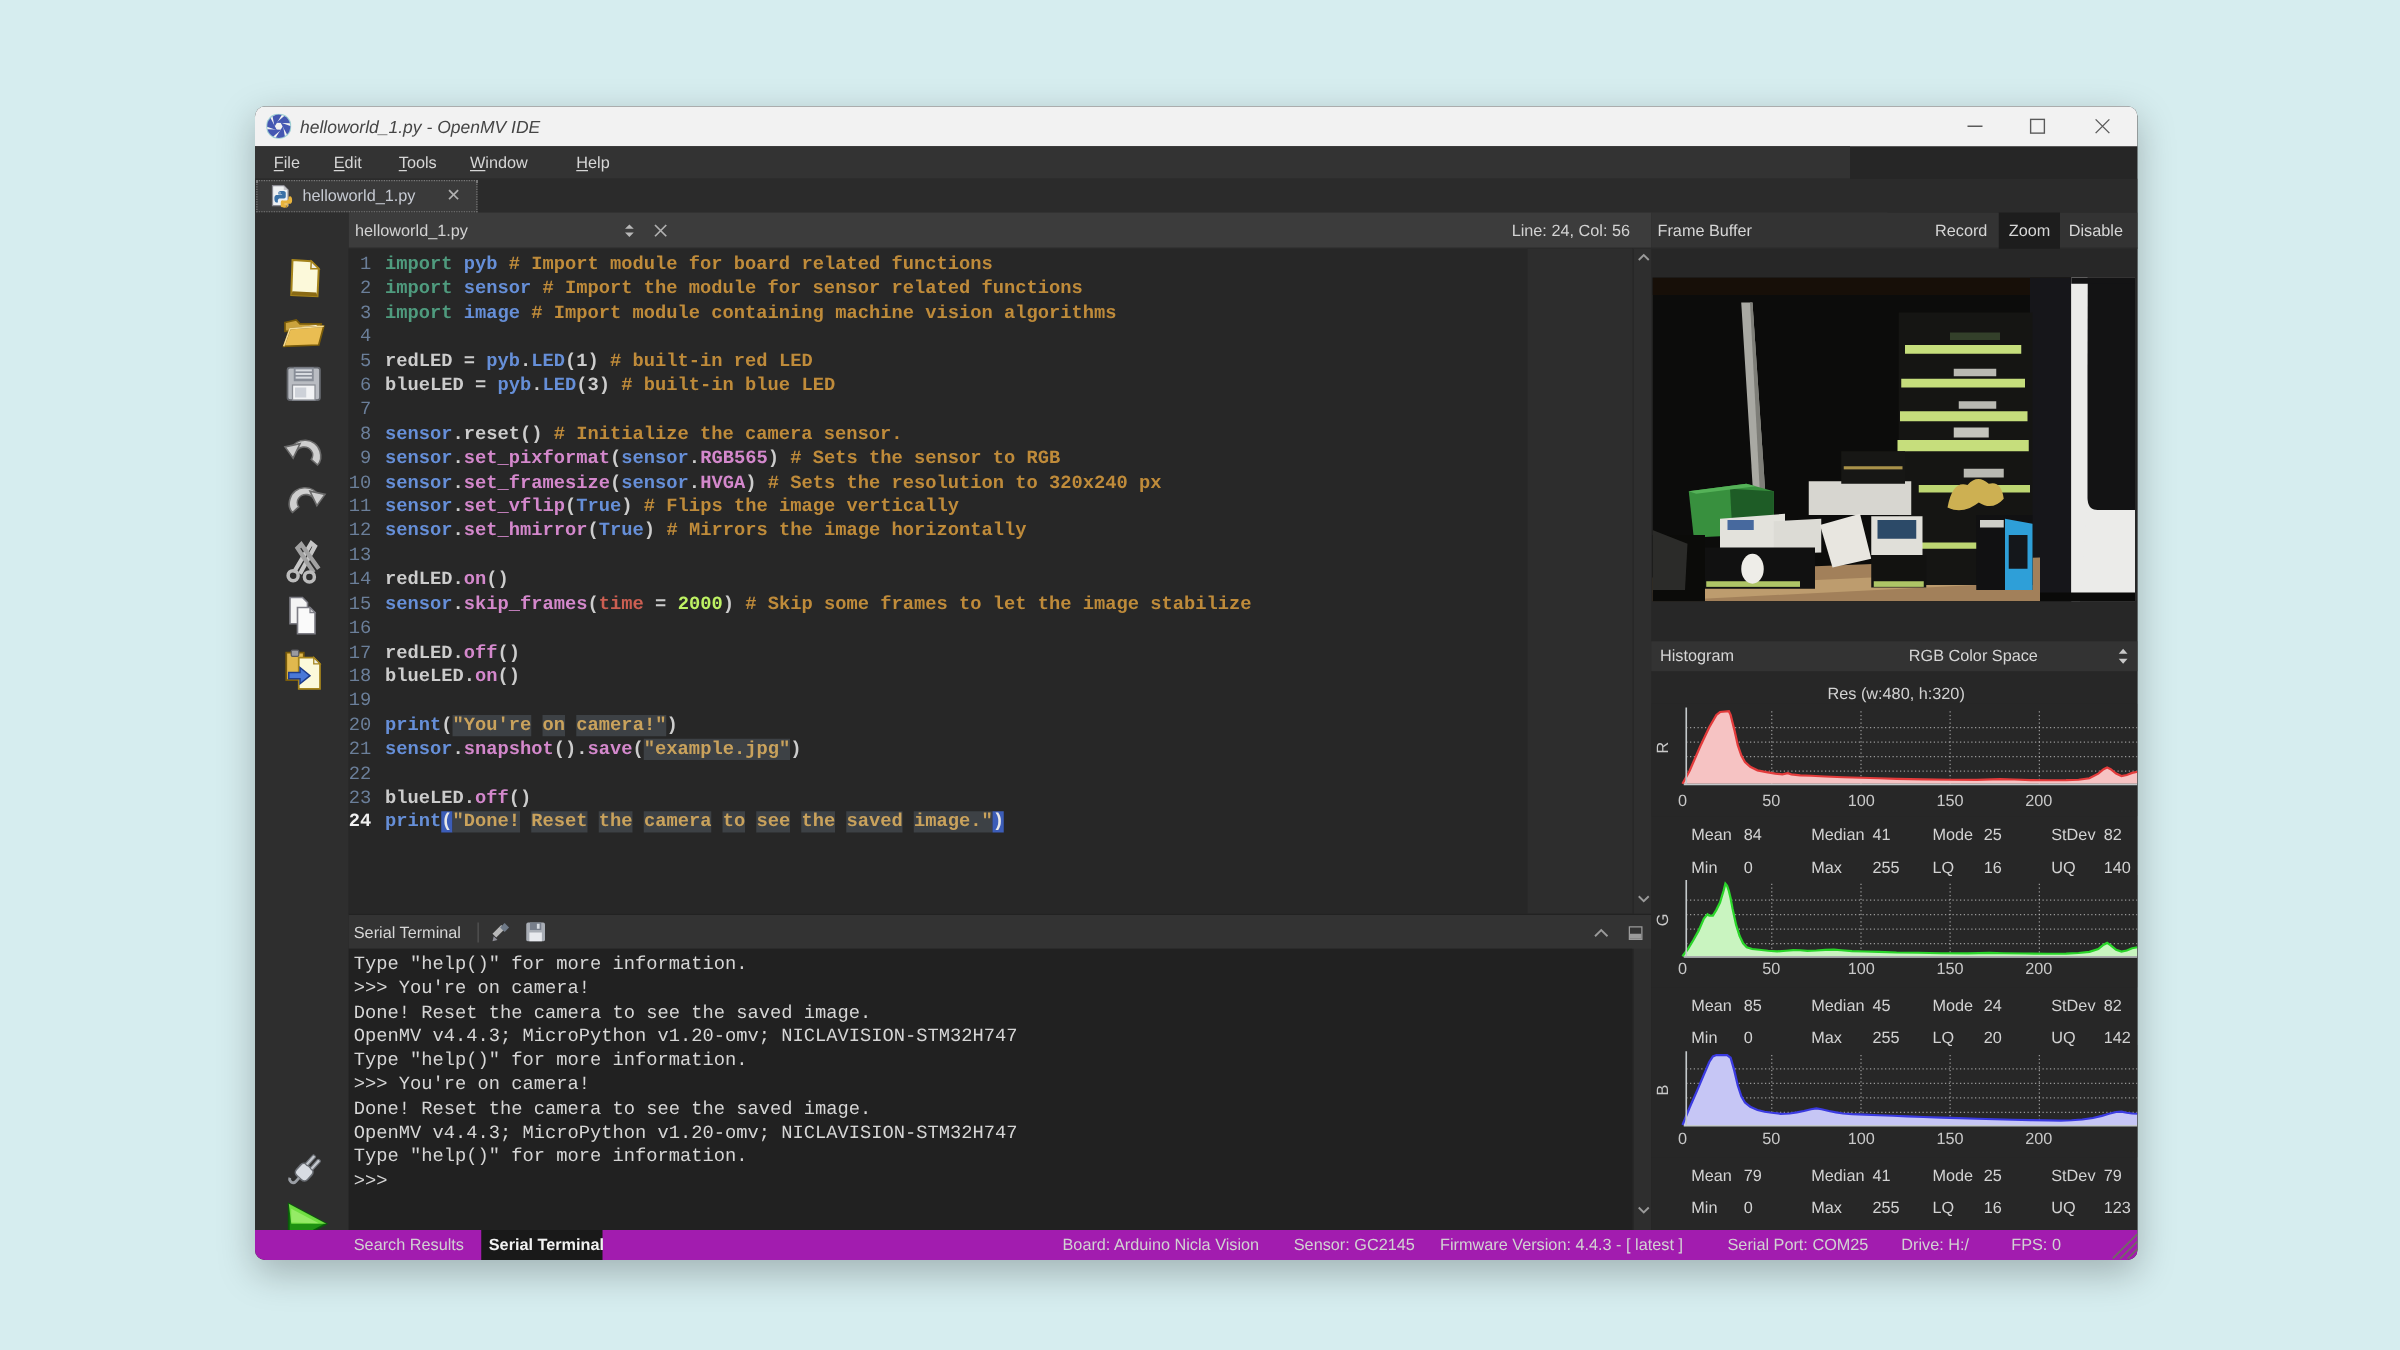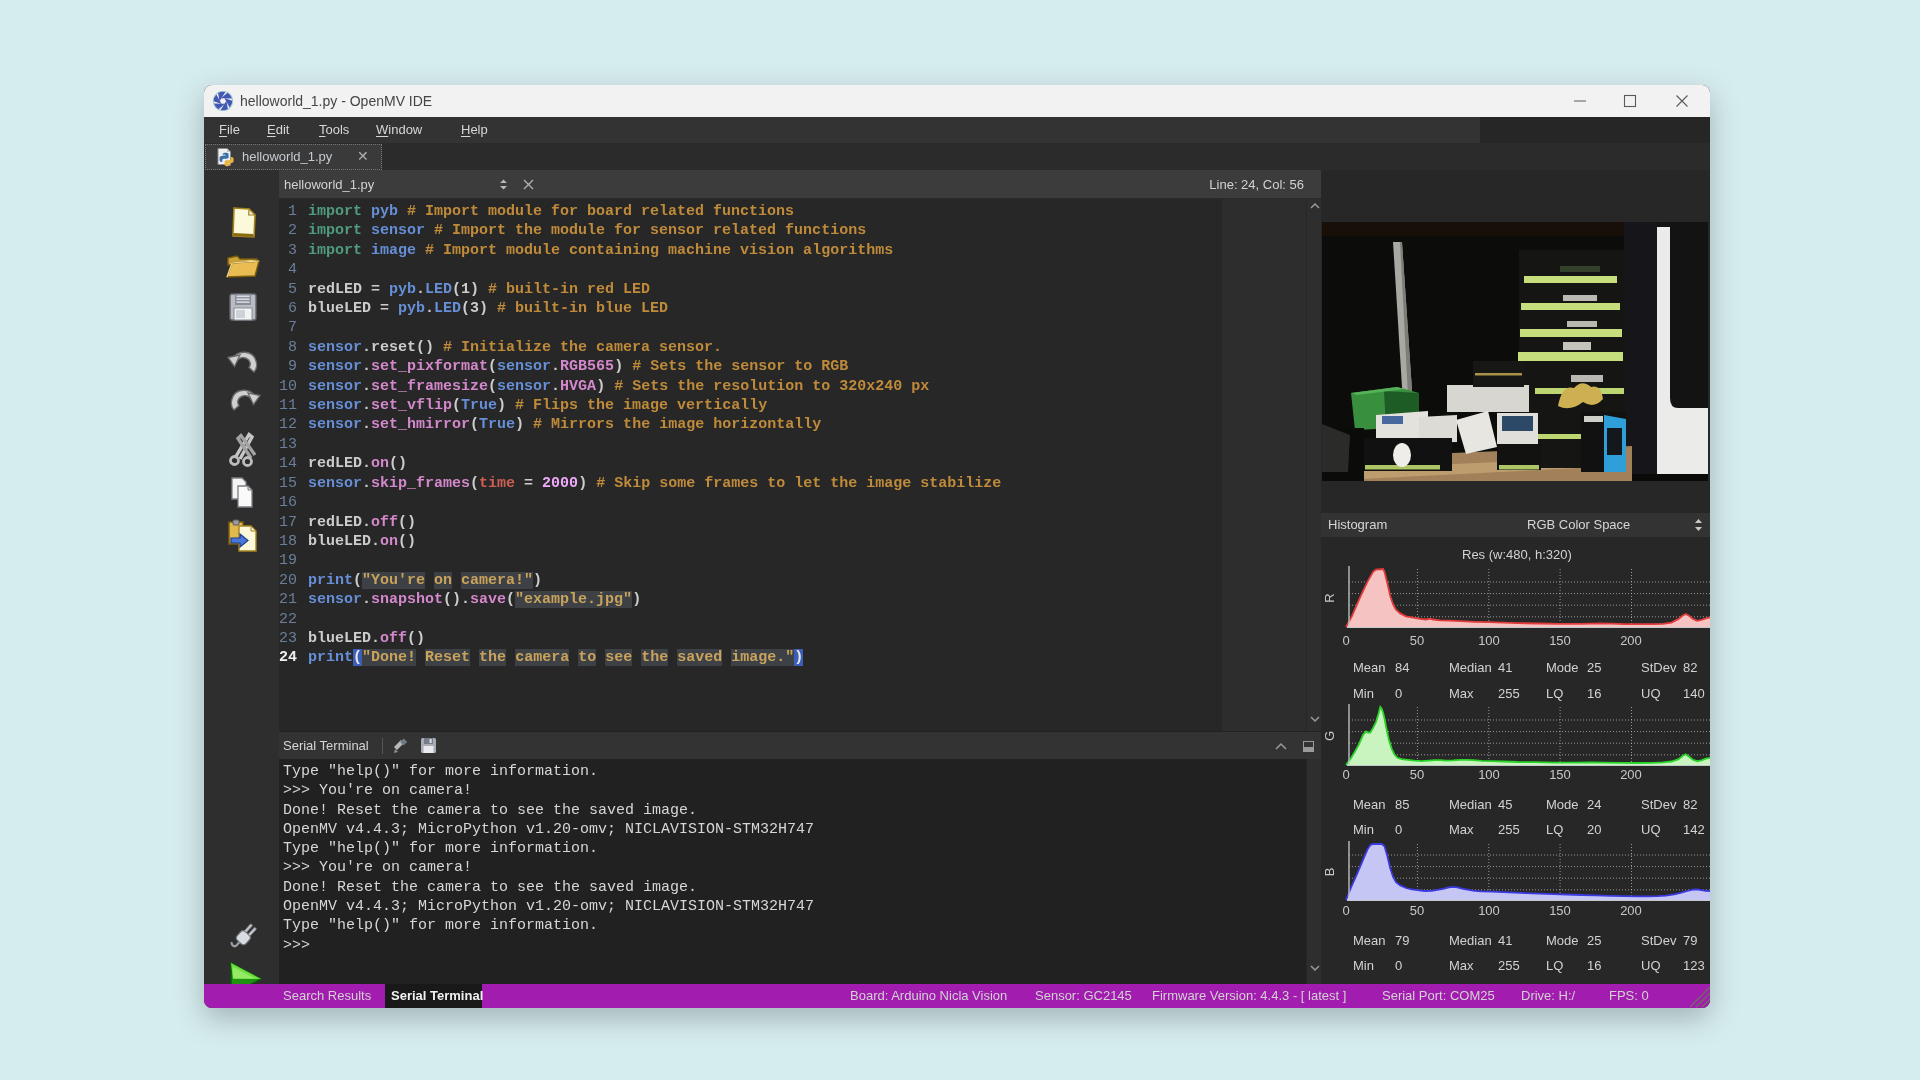--- a/index.html
+++ b/index.html
@@ -3,21 +3,21 @@
 <meta charset="utf-8">
 <style>
 * { margin:0; padding:0; box-sizing:border-box; }
 html,body { width:1920px; height:1080px; background:#d6edef; overflow:hidden;
   font-family:"Liberation Sans", sans-serif; }
 .abs { position:absolute; }
 #win { position:absolute; left:204px; top:85px; width:1506px; height:923px;
   border-radius:8px; overflow:hidden; background:#262626;
   box-shadow:0 10px 30px rgba(0,0,0,0.25); }
 
-#titlebar { position:absolute; left:0; top:0; width:1506px; height:32px; background:#f2f2f2; }
+#titlebar { position:absolute; left:0; top:0; width:1506px; height:32px; background:#f2f2f2;font-style:italic; }
 #titlebar .ttl { position:absolute; left:36px; top:8px; font-size:14px; color:#454545; }
 .wbtn { position:absolute; top:0; width:46px; height:32px; color:#444; }
 
 #menubar { position:absolute; left:0; top:32px; width:1276px; height:26px; background:#333333;text-decoration:underline; }
 #menubar span { position:absolute; top:5px; font-size:13px; color:#d6d6d6; }
 #menubar u { text-decoration:underline; text-underline-offset:2px; }
 
 #tabrow { position:absolute; left:0; top:58px; width:1506px; height:27px; background:#2b2b2b; }
 #ftab { position:absolute; left:1px; top:1px; width:177px; height:26px; background:#3a3a3a;
   outline:1px dotted #787878; outline-offset:-1px; }
@@ -36,21 +36,21 @@
 #codearea .margin { position:absolute; left:943px; top:0; width:288px; height:532px; background:#2d2d2d; }
 #code { position:absolute; left:0; top:3px; font-family:"Liberation Mono", monospace;
   font-size:15px; line-height:19.4px; color:#cccccc; white-space:pre; font-weight:600; letter-spacing:0; }
 #code .ln { display:inline-block; width:29px; padding-right:11px; text-align:right; color:#6b7f9a; font-weight:normal; }
 #code .lnb { color:#f0f0f0; font-weight:bold; }
 .k { color:#4f9b7e;text-align:center; } 
 .b { color:#668fd8; } 
 .c { color:#bf8b3a; } 
 .p { color:#d488cc; } 
 .r { color:#cc5f52; } 
-.num { color:#f0abfc;text-align:center; }
+.num { color:#bef264;text-align:center; }
 .s { color:#c9a25c; background:#3d4145; }
 .hl { color:#e8e8e8; background:#3c5db8; }
 
 #scrollcol { position:absolute; left:1102px; top:114px; width:15px; height:785px; background:#2e2e2e; border-left:1px solid #262626; }
 
 #termhead { position:absolute; left:75px; top:646px; width:1042px; height:28px; background:#333333;
   border-top:1px solid #222; }
 #termhead .t { position:absolute; left:4px; top:6px; font-size:13px; color:#d6d6d6; }
 #terminal { position:absolute; left:75px; top:674px; width:1027px; height:225px; background:#212121; }
 #terminal pre { position:absolute; left:4px; top:3px; font-family:"Liberation Mono", monospace;
@@ -272,20 +272,27 @@
 OpenMV v4.4.3; MicroPython v1.20-omv; NICLAVISION-STM32H747
 Type "help()" for more information.
 &gt;&gt;&gt; You're on camera!
 Done! Reset the camera to see the saved image.
 OpenMV v4.4.3; MicroPython v1.20-omv; NICLAVISION-STM32H747
 Type "help()" for more information.
 &gt;&gt;&gt;</pre>
   </div>
 
   <div id="fbpanel"></div>
+  <div id="fbhead">
+    <span class="t">Frame Buffer</span>
+    <span class="t" style="left:227px">Record</span>
+    <div style="position:absolute;left:278px;top:0;width:49px;height:29px;background:#1d1d1d"></div>
+    <span class="t" style="left:286px">Zoom</span>
+    <span class="t" style="left:334px">Disable</span>
+  </div>
 
   <svg class="abs" style="left:1118px;top:137px" width="386" height="259" viewBox="0 0 386 259">
     <rect x="0" y="0" width="386" height="259" fill="#0c0c0b"></rect>
     <rect x="0" y="0" width="386" height="14" fill="#170f08"></rect>
     <rect x="335" y="0" width="51" height="259" fill="#ebebe9"></rect>
     <path d="M348 0 L386 0 L386 186 L356 186 Q348 186 348 176 Z" fill="#131314"></path>
     <rect x="302" y="0" width="33" height="259" fill="#16161a"></rect>
     <polygon points="335,0 348,0 347,186 342,259 335,259" fill="#ebebe9"></polygon>
     <rect x="0" y="252" width="386" height="7" fill="#0a0a09"></rect>
       <rect x="335" y="0" width="51" height="5" fill="#131314"></rect>

